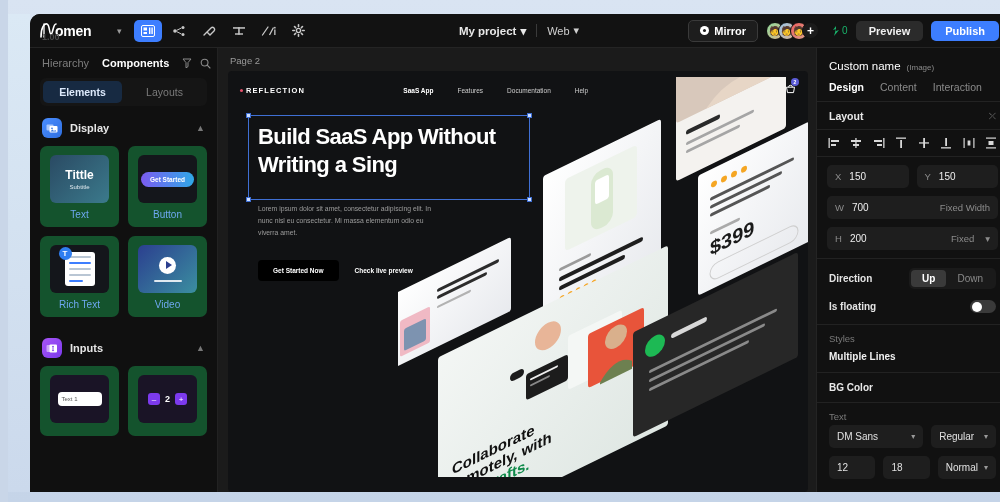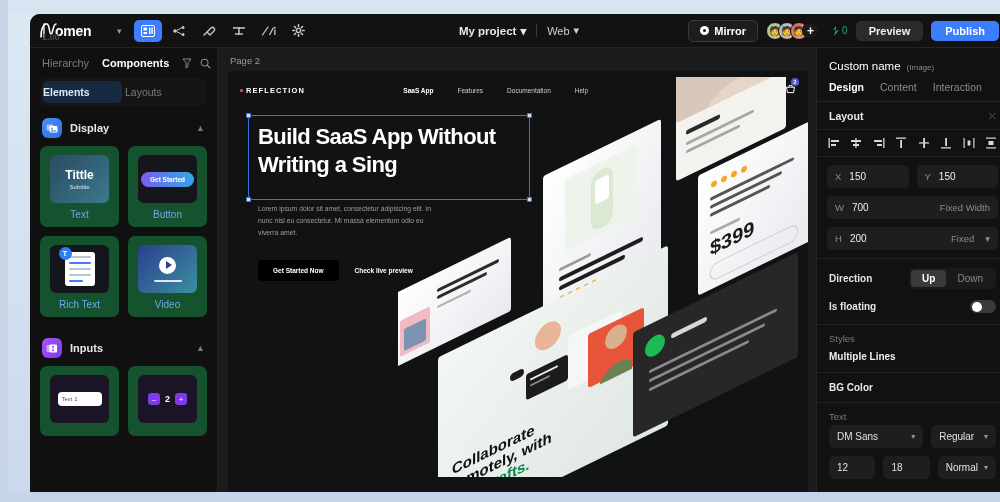--- a/index.html
+++ b/index.html
@@ -68,21 +68,21 @@
   .btn-pub { background:#3d7eff; border-radius:5px; padding:4px 14px; font-size:11px; color:#fff; font-weight:700;}
   
   .body { flex:1; display:flex; min-height:0; }
   
   .left { width:188px; min-width:188px; background:#101010; display:flex; flex-direction:column; border-right:1px solid #222;}
   .lp-tabs { display:flex; align-items:center; gap:13px; padding:9px 10px 7px 12px; }
   .lp-tab { font-size:11px; color:#7d7d7d; }
   .lp-tab.on { color:#fff; font-weight:700; }
   .lp-icons { margin-left:auto; display:flex; gap:8px; color:#8a8a8a; }
   .seg { display:flex; background:#151515; margin:2px 10px 0; border-radius:6px; padding:3px; gap:3px;}
-  .seg div { flex:1; text-align:left; font-size:10.5px; padding:5px 0; border-radius:5px; color:#7b7b7b;}
+  .seg div { flex:1; text-align:center; font-size:10.5px; padding:5px 0; border-radius:5px; color:#7b7b7b;}
   .seg div.on { background:#172a42; color:#dce9fb; font-weight:700;}
   .lp-scroll { flex:1; overflow:hidden; padding:0 10px; }
   .sect { display:flex; align-items:center; gap:8px; padding:12px 2px 8px; }
   .sect-ico { width:20px;height:20px;border-radius:6px;display:flex;align-items:center;justify-content:center;
      font-size:10px; color:#fff;}
   .sect-ico.disp { background:linear-gradient(135deg,#4a8dff,#2f6fe0); }
   .sect-ico.inp { background:linear-gradient(135deg,#a855f7,#7c3aed); }
   .sect-name { font-size:11px; color:#e6e6e6; font-weight:700;}
   .sect-c { margin-left:auto; color:#777; font-size:9px;}
   .cards { display:grid; grid-template-columns:1fr 1fr; gap:9px; }

